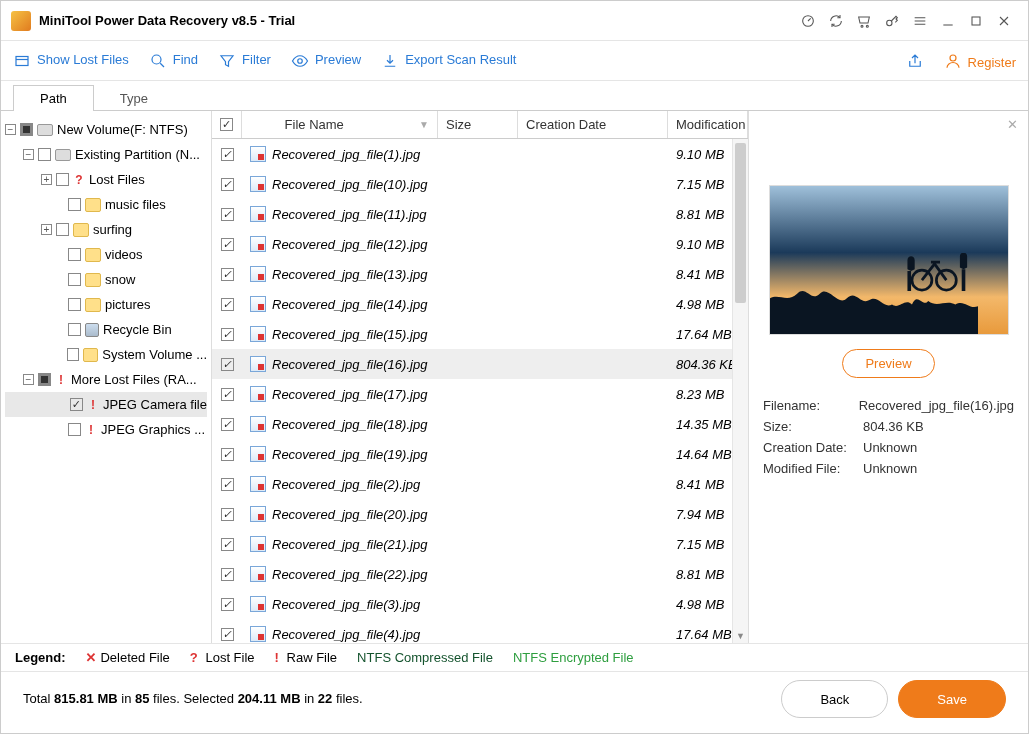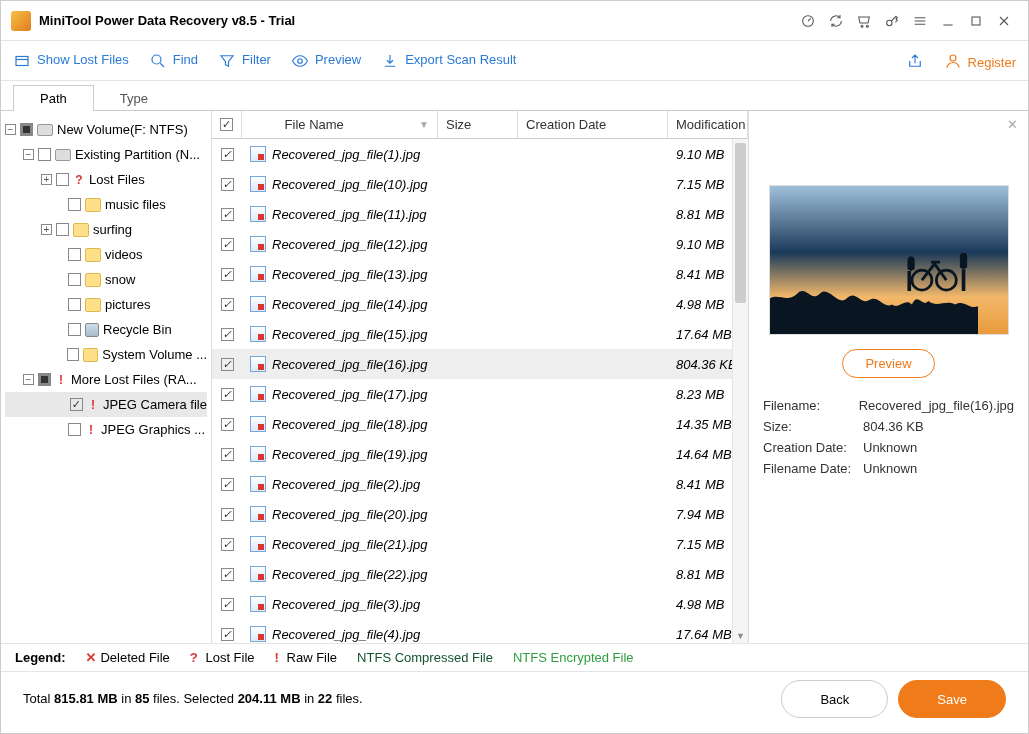--- a/index.html
+++ b/index.html
@@ -501,21 +501,21 @@
       </div>
     <div class="meta-row">
         <span class="lbl">Size:</span>
         <span class="val">804.36 KB</span>
       </div>
     <div class="meta-row">
         <span class="lbl">Creation Date:</span>
         <span class="val">Unknown</span>
       </div>
     <div class="meta-row">
-        <span class="lbl">Filename Date:</span>
+        <span class="lbl">Modified File:</span>
         <span class="val">Unknown</span>
       </div>
   </div>
 </div>
 
 <div class="legend">
   <b>Legend:</b>
   <span><span class="leg-red">✕</span><span>Deleted File</span></span>
   <span><span class="leg-red">?</span> <span>Lost File</span></span>
   <span><span class="leg-red">!</span> <span>Raw File</span></span>

